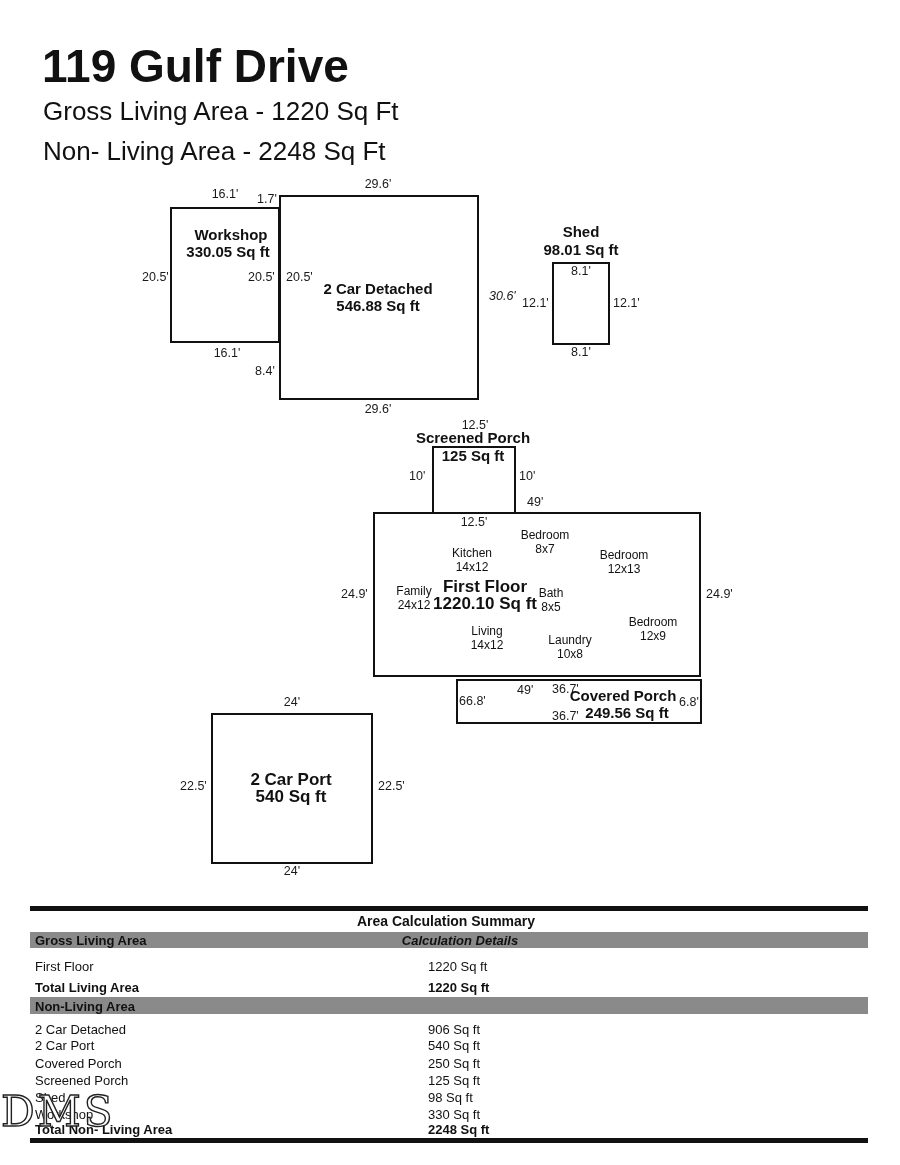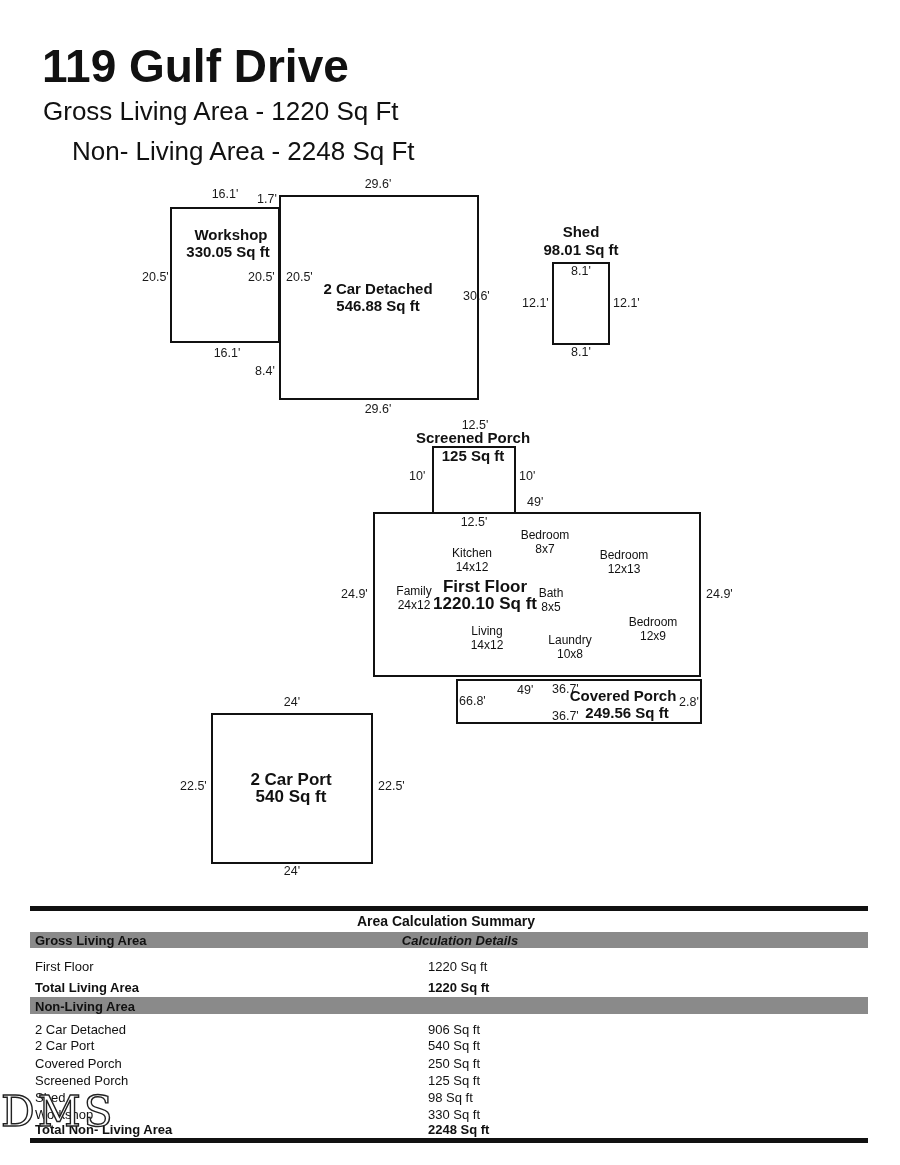--- a/index.html
+++ b/index.html
@@ -31,21 +31,21 @@
                font-size:42px; line-height:40px; letter-spacing:3px; color:#ffffff;
                -webkit-text-stroke:1.4px #222; z-index:5; }
 </style>
 </head>
 <body>
 
 <div class="page">
 
   <div class="h1">119 Gulf Drive</div>
   <div class="sub" style="top:96px;">Gross Living Area - 1220 Sq Ft</div>
-  <div class="sub" style="top:136px;margin-left:29px;">Non- Living Area - 2248 Sq Ft</div>
+  <div class="sub" style="top:136px;">Non- Living Area - 2248 Sq Ft</div>
 
   <div class="rect" style="left:170px;top:207px;width:110px;height:136px;"></div>
 
   <div class="rect" style="left:279px;top:195px;width:200px;height:205px;"></div>
 
   <div class="rect" style="left:552px;top:262px;width:58px;height:83px;"></div>
 
   <div class="rect" style="left:432px;top:446px;width:84px;height:68px;"></div>
 
   <div class="rect" style="left:373px;top:512px;width:328px;height:165px;"></div>
@@ -60,21 +60,21 @@
   <span class="dim" style="left:257px;top:193px;">1.7'</span>
   <span class="dim" style="left:142px;top:271px;">20.5'</span>
   <span class="dim" style="left:248px;top:271px;">20.5'</span>
   <span class="dim c" style="left:227px;top:347px;">16.1'</span>
   <span class="dim" style="left:255px;top:365px;">8.4'</span>
 
   <div class="shape-label" style="left:378px;top:281px;">2 Car Detached</div>
   <div class="shape-label" style="left:378px;top:298px;">546.88 Sq ft</div>
   <span class="dim c" style="left:378px;top:178px;">29.6'</span>
   <span class="dim" style="left:286px;top:271px;">20.5'</span>
-  <span class="dim" style="left:463px;top:290px;">30.6'</span>
+  <span class="dim" style="left:489px;top:290px;font-style:italic;">30.6'</span>
   <span class="dim c" style="left:378px;top:403px;">29.6'</span>
 
   <div class="shape-label" style="left:581px;top:224px;">Shed</div>
   <div class="shape-label" style="left:581px;top:242px;">98.01 Sq ft</div>
   <span class="dim c" style="left:581px;top:265px;">8.1'</span>
   <span class="dim" style="left:522px;top:297px;">12.1'</span>
   <span class="dim" style="left:613px;top:297px;">12.1'</span>
   <span class="dim c" style="left:581px;top:346px;">8.1'</span>
 
   <span class="dim c" style="left:475px;top:419px;">12.5'</span>
@@ -97,21 +97,21 @@
   <div class="room" style="left:551px;top:587px;"><span>Bath</span><br><span>8x5</span></div>
   <div class="room" style="left:487px;top:625px;"><span>Living</span><br><span>14x12</span></div>
   <div class="room" style="left:570px;top:634px;"><span>Laundry</span><br><span>10x8</span></div>
   <div class="room" style="left:653px;top:616px;"><span>Bedroom</span><br><span>12x9</span></div>
 
   <span class="dim" style="left:517px;top:684px;">49'</span>
   <span class="dim" style="left:552px;top:683px;">36.7'</span>
   <div class="shape-label" style="left:623px;top:688px;">Covered Porch</div>
   <div class="shape-label" style="left:627px;top:705px;">249.56 Sq ft</div>
   <span class="dim" style="left:459px;top:695px;">66.8'</span>
-  <span class="dim" style="left:679px;top:696px;">2.8'</span>
+  <span class="dim" style="left:679px;top:696px;">6.8'</span>
   <span class="dim" style="left:552px;top:710px;">36.7'</span>
 
   <span class="dim c" style="left:292px;top:696px;">24'</span>
   <div class="shape-label big" style="left:291px;top:772px;">2 Car Port</div>
   <div class="shape-label big" style="left:291px;top:789px;">540 Sq ft</div>
   <span class="dim" style="left:180px;top:780px;">22.5'</span>
   <span class="dim" style="left:378px;top:780px;">22.5'</span>
   <span class="dim c" style="left:292px;top:865px;">24'</span>
 
   <div class="rule" style="top:906px;height:5px;"></div>

